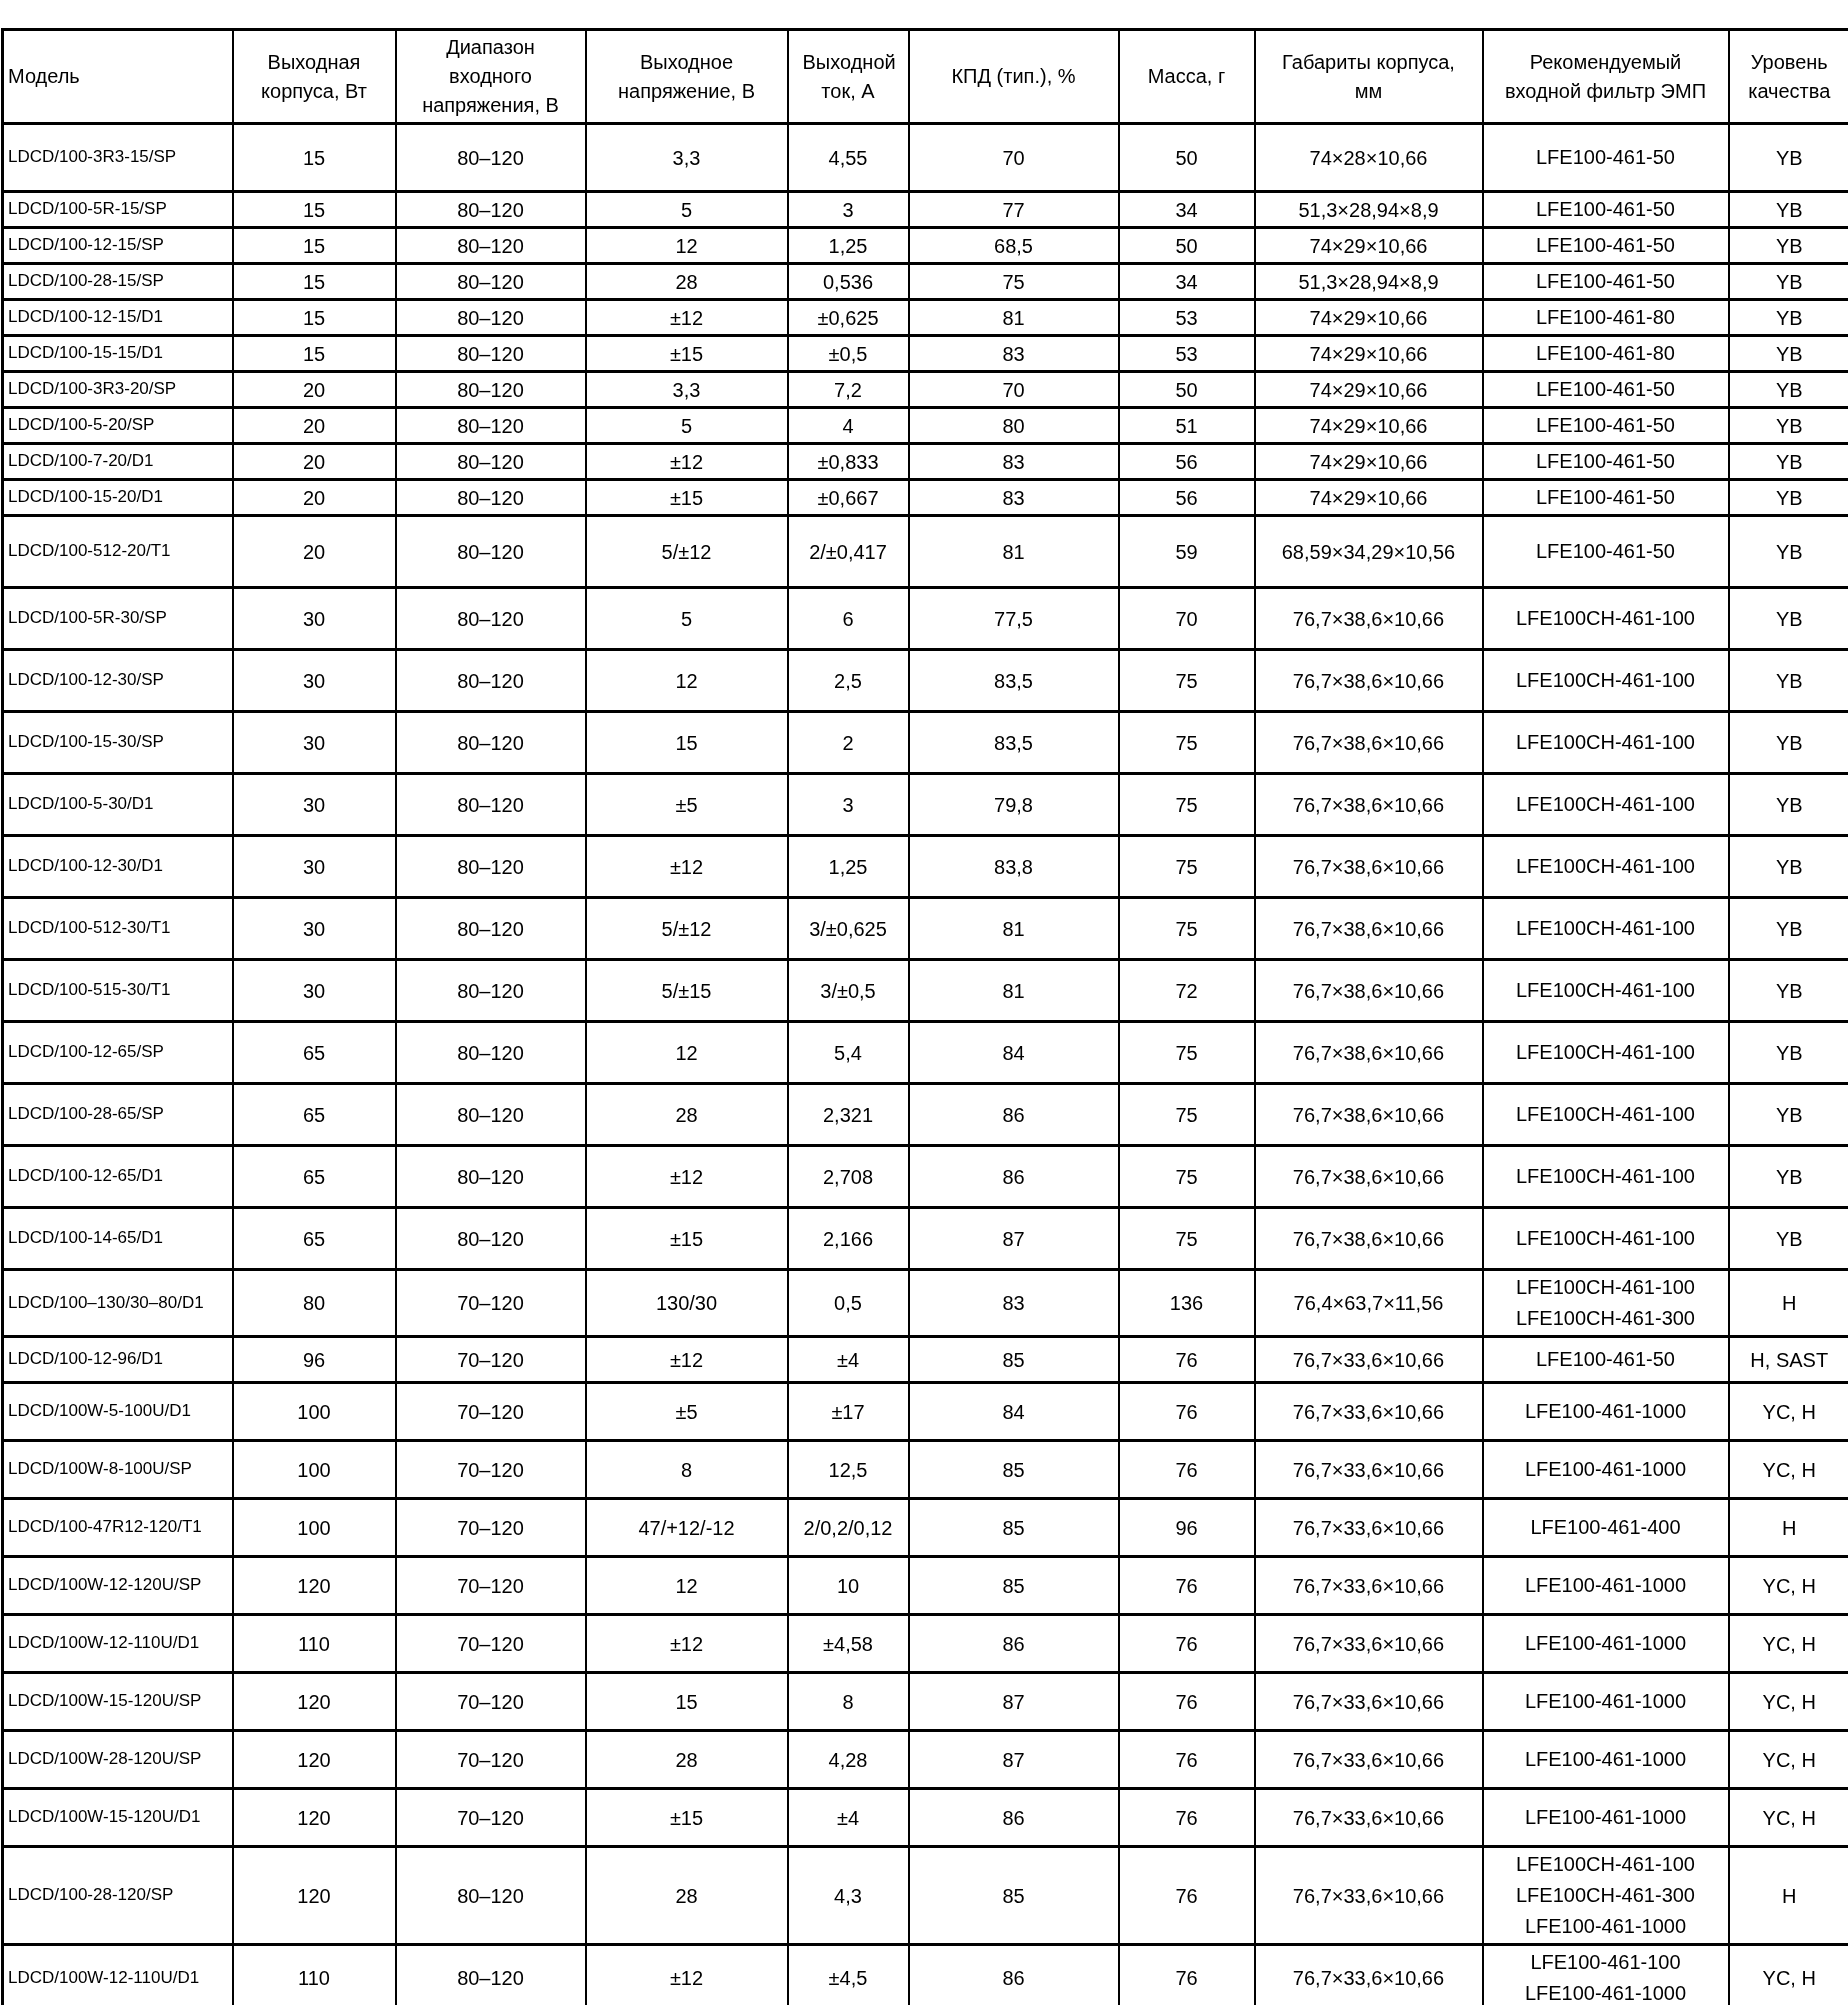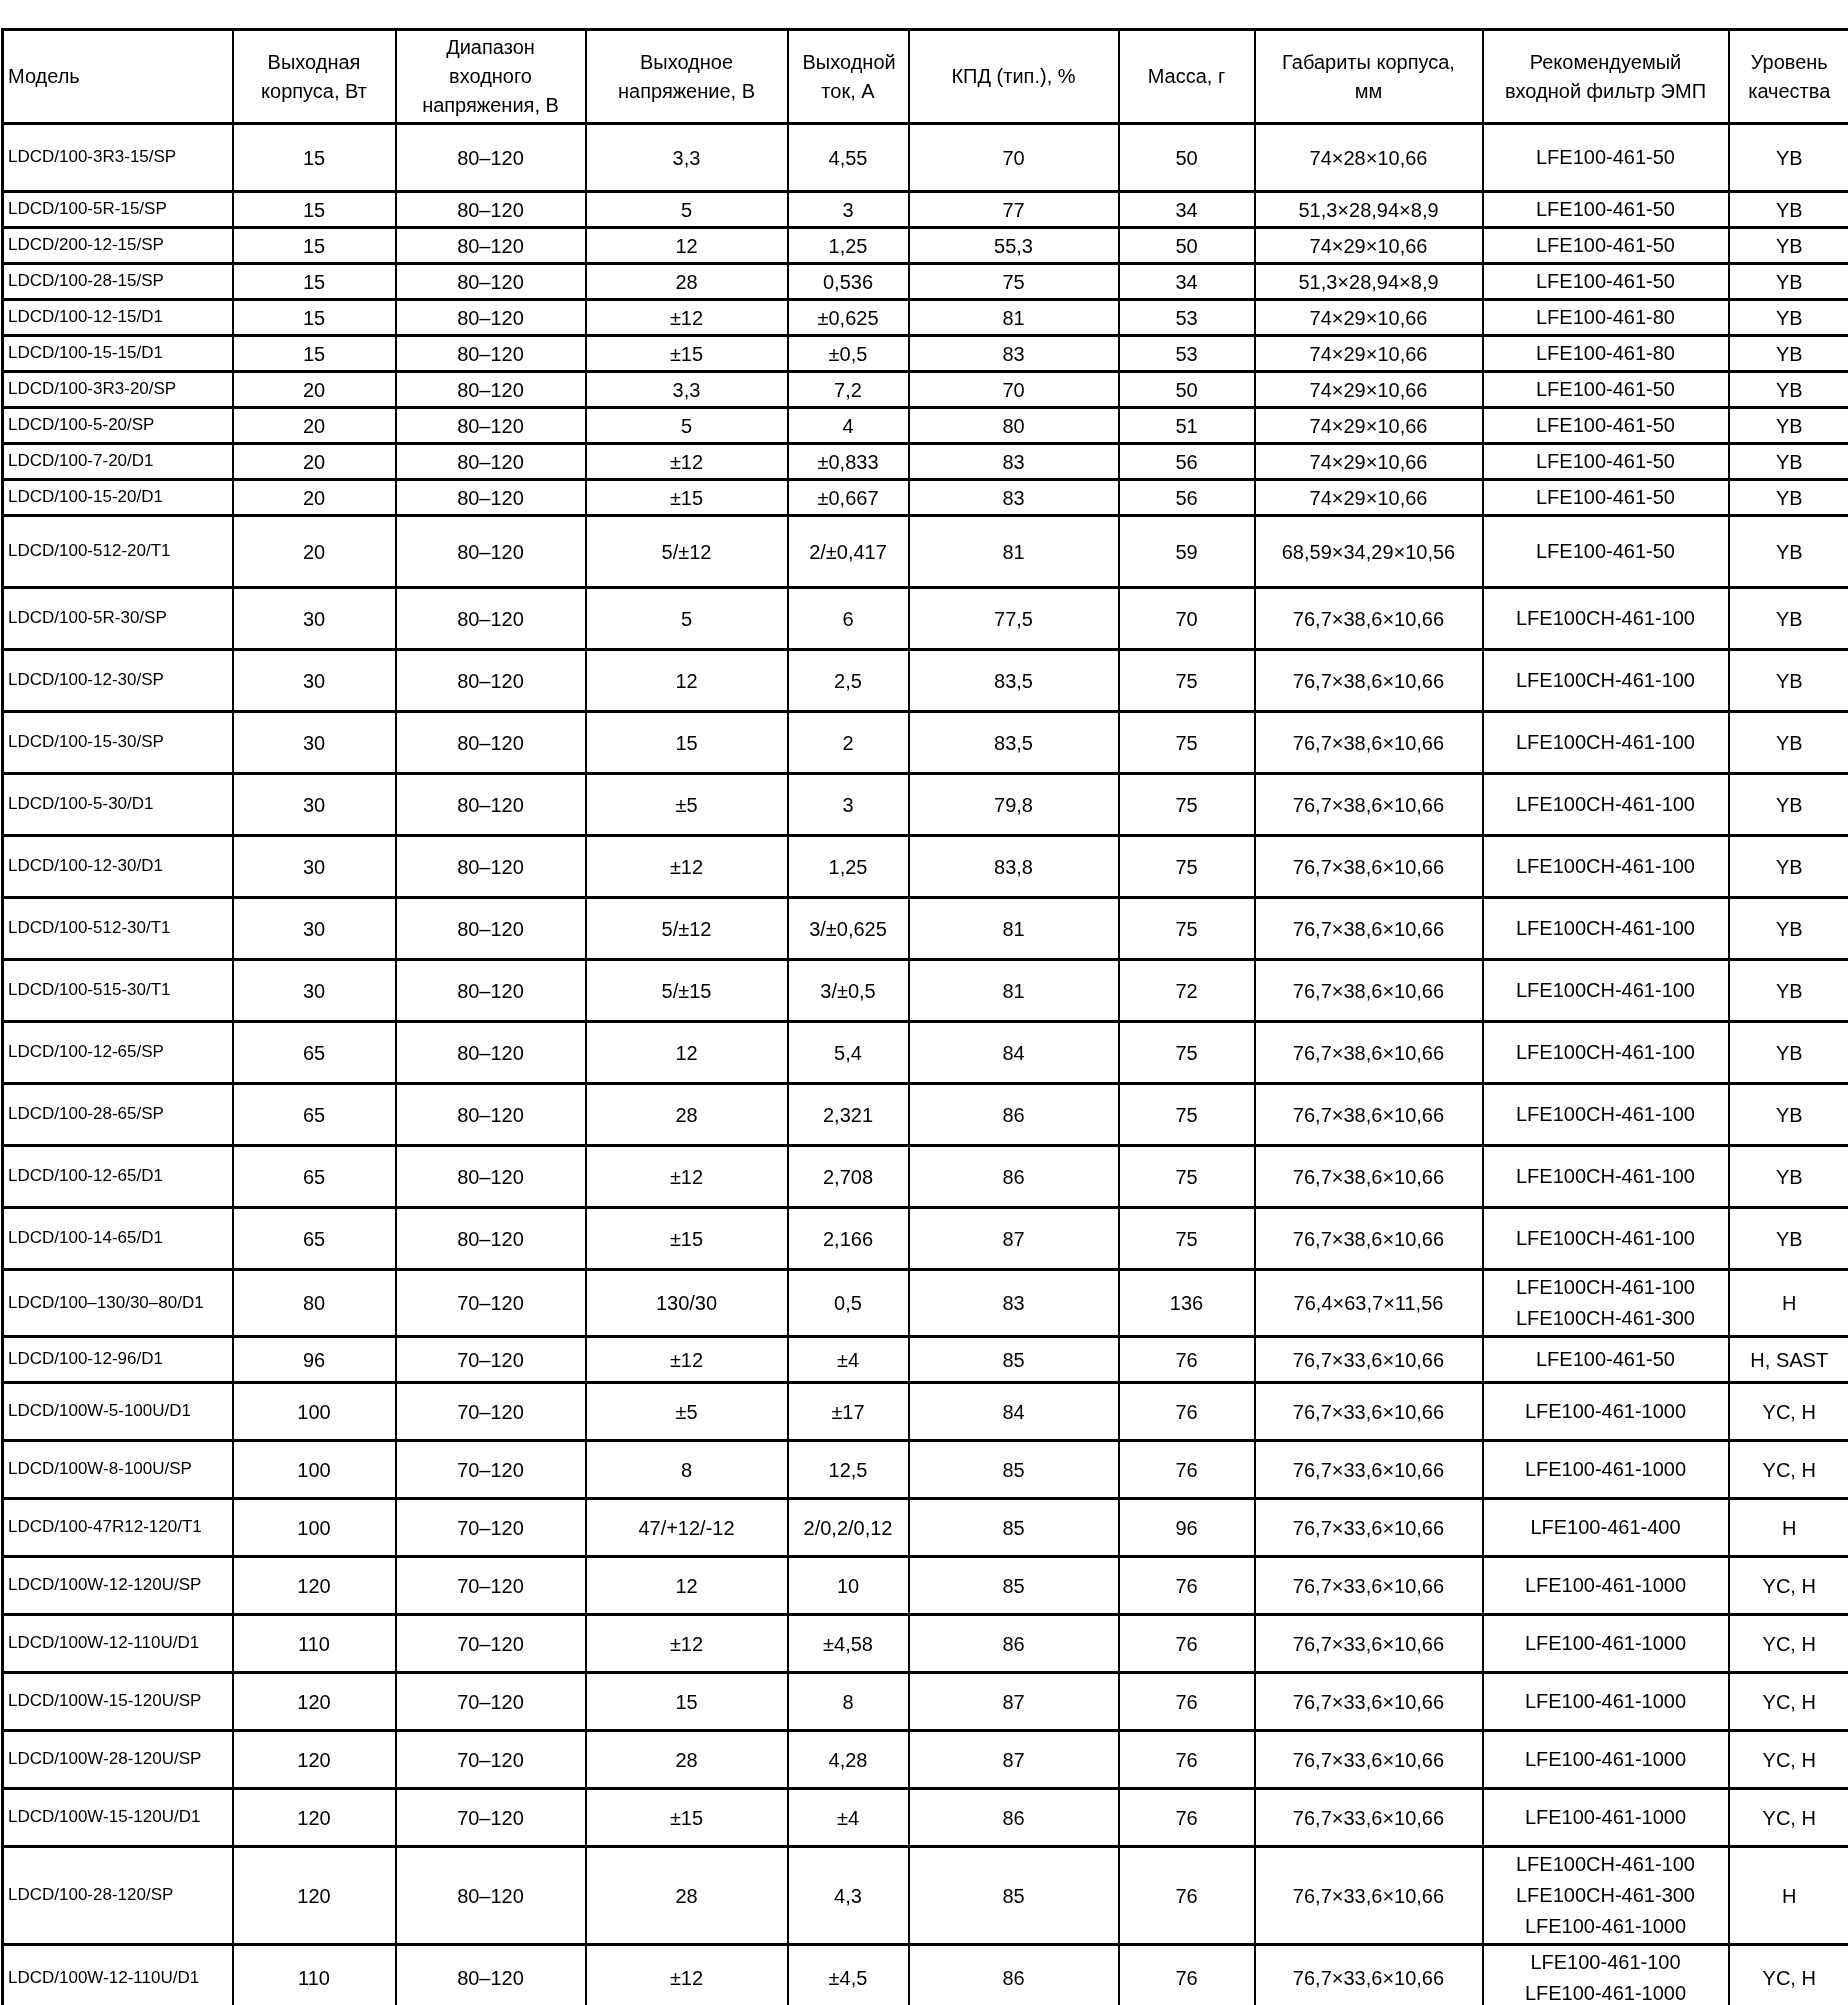--- a/index.html
+++ b/index.html
@@ -117,26 +117,26 @@
           <td>80–120</td>
           <td>5</td>
           <td>3</td>
           <td>77</td>
           <td>34</td>
           <td>51,3×28,94×8,9</td>
           <td class="filter">LFE100-461-50</td>
           <td>YB</td>
         </tr>
         <tr>
-          <td class="model">LDCD/200-12-15/SP</td>
+          <td class="model">LDCD/100-12-15/SP</td>
           <td>15</td>
           <td>80–120</td>
           <td>12</td>
           <td>1,25</td>
-          <td>55,3</td>
+          <td>68,5</td>
           <td>50</td>
           <td>74×29×10,66</td>
           <td class="filter">LFE100-461-50</td>
           <td>YB</td>
         </tr>
         <tr>
           <td class="model">LDCD/100-28-15/SP</td>
           <td>15</td>
           <td>80–120</td>
           <td>28</td>

